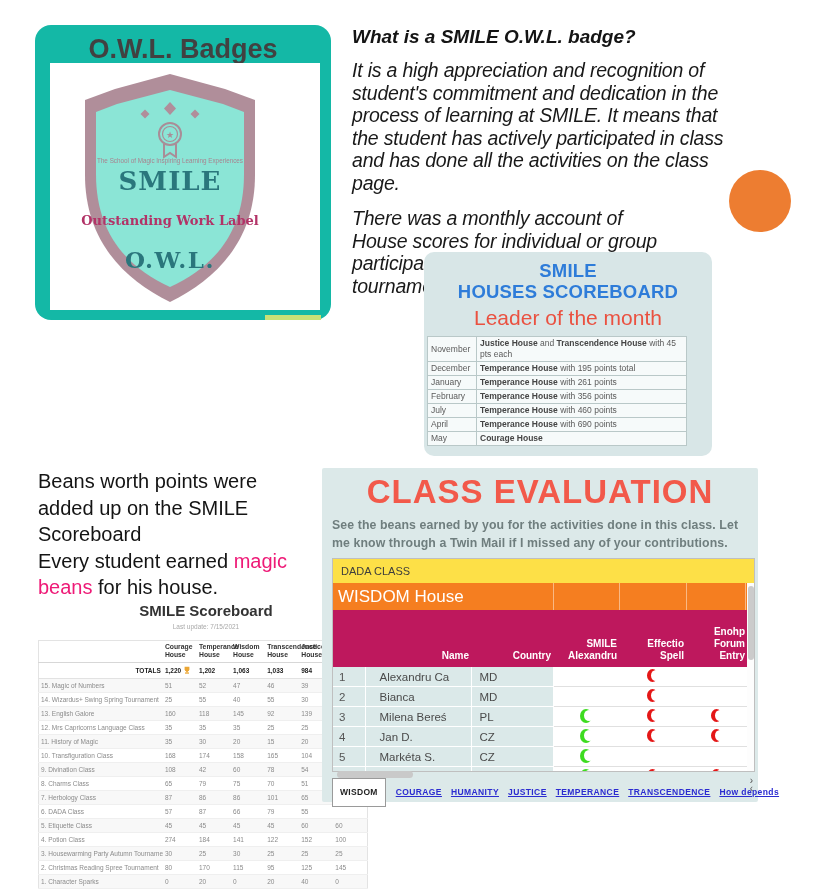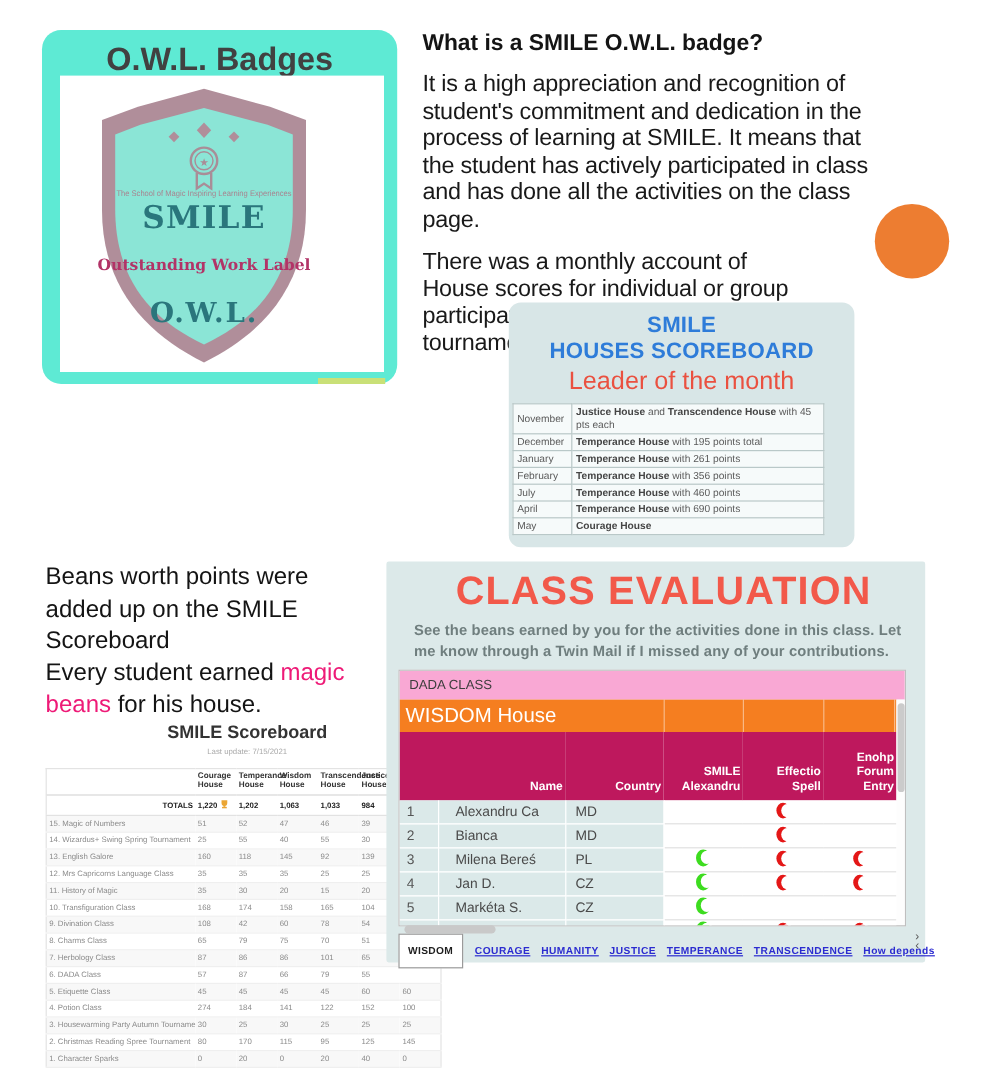--- a/index.html
+++ b/index.html
@@ -1,28 +1,28 @@
 <!DOCTYPE html>
 <html><head>
 <meta charset="utf-8">
 <style>
   html,body{margin:0;padding:0;background:#fff;}
   .page{position:relative;width:826px;height:894px;background:#fff;overflow:hidden;
         font-family:"Liberation Sans",sans-serif;color:#1a1a1a;}
 
   
   .badge-card{position:absolute;left:35px;top:25px;width:296px;height:295px;
-              background:#5eead4;border-radius:16px;}
+              background:#14b8a6;border-radius:16px;}
   .badge-title{padding-top:9px;font-size:27px;font-weight:600;color:#414141;text-align:center;}
   .badge-inner{position:absolute;left:15px;top:38px;width:270px;height:247px;background:#fff;}
   .shield-svg{position:absolute;left:13px;top:9px;}
   .green-strip{position:absolute;left:230px;top:290px;width:56px;height:5px;background:#c9e077;}
 
   
-  .intro{position:absolute;left:352px;top:26px;width:402px;}
+  .intro{position:absolute;left:352px;top:26px;width:402px;font-style:italic;}
   .intro h2{margin:0 0 11px;font-size:19px;color:#141414;}
   .intro p{margin:0 0 13px;font-size:19.5px;line-height:22.5px;letter-spacing:-.2px;
            color:#191919;white-space:pre-line;}
   .orange-circle{position:absolute;left:729px;top:170px;width:62px;height:62px;border-radius:50%;
                  background:var(--c-accent,#ED7D31);}
 
   
   .houses-card{position:absolute;left:424px;top:252px;width:288px;height:204px;
                background:#d8e6e7;border-radius:10px;}
   .houses-title{padding-top:8px;font-size:18.5px;line-height:21px;font-weight:bold;
@@ -50,28 +50,28 @@
                padding:2px 2px 3px;border-bottom:1px solid #d7d7d7;line-height:1.2;}
   .sb-table td{font-size:6.5px;color:#8b8b8b;padding:3px 2px;border-bottom:1px solid #efefef;
                white-space:nowrap;overflow:hidden;}
   .sb-table tr.totals td{font-weight:bold;color:#222;border-bottom:1px solid #e2e2e2;background:#fff;}
   .sb-table tr.totals td.lbl{text-align:right;}
   .sb-table tbody tr:nth-child(even){background:#f8f8f8;}
   .sb-table .trophy{display:inline-block;vertical-align:-1px;margin-left:2px;}
 
   
   .class-panel{position:absolute;left:322px;top:468px;width:436px;height:334px;
-               background:#dce9e9;z-index:5;border-radius:2px;padding-left:13px;}
+               background:#dce9e9;z-index:5;border-radius:2px;}
   .ce-title{margin-top:5px;text-align:center;font-size:33px;font-weight:bold;letter-spacing:1px;
             color:var(--c-red,#F2594A);}
   .ce-desc{margin:5px 10px 0;font-size:12.3px;line-height:1.5;font-weight:bold;
            letter-spacing:.1px;color:#6f7e7e;}
   .ce-table{position:absolute;left:10px;top:90px;width:421px;height:212px;background:#fff;
             border:1px solid #bfbfbf;overflow:hidden;box-sizing:content-box;}
-  .ce-class-bar{height:24px;line-height:25px;padding-left:8px;font-size:11px;color:#3d3d3d;background:#f9a8d4;}
+  .ce-class-bar{height:24px;line-height:25px;padding-left:8px;font-size:11px;color:#3d3d3d;background:#fde047;}
   .ce-house-bar{position:relative;width:414px;height:27px;line-height:27px;padding-left:5px;
                 box-sizing:border-box;font-size:17px;color:#fff;background:var(--c-orange,#F57E20);}
   .ce-house-bar .colsep{position:absolute;top:0;width:1px;height:100%;background:rgba(255,255,255,.45);}
   .ce-grid{width:414px;border-collapse:collapse;table-layout:fixed;}
   .ce-grid th{background:#be185d;color:#fff;font-size:10px;font-weight:bold;text-align:right;
               vertical-align:bottom;height:50px;padding:2px 2px 5px;line-height:1.2;}
   .ce-grid th.name-col{padding-left:14px;}
   .ce-grid td{height:17px;font-size:11.5px;color:#4a4a4a;}
   .ce-grid td.c-num{background:#dbe9e9;border-bottom:1.5px solid #fff;border-right:1.5px solid #fff;
                     padding-left:6px;color:#555;}

